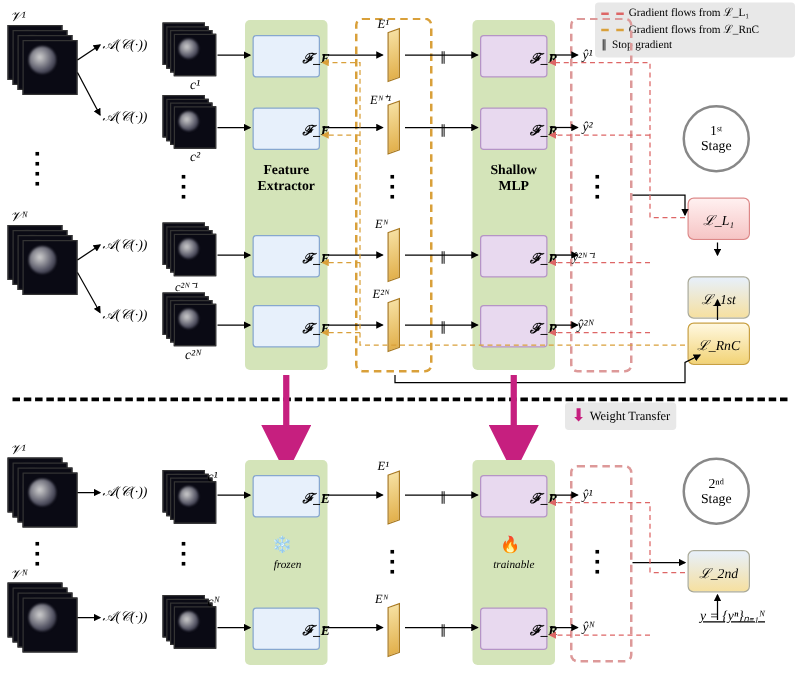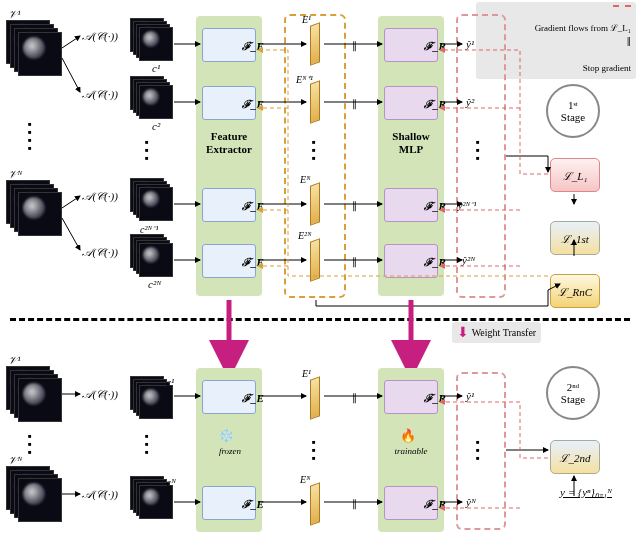--- a/index.html
+++ b/index.html
@@ -29,38 +29,42 @@
 
   .stage-circle { width:54px; height:54px; border:2px solid #888; border-radius:50%; background:#fff; display:flex; flex-direction:column; align-items:center; justify-content:center; font-size:11px;}
   .loss { width:50px; height:34px; border-radius:5px; display:flex; align-items:center; justify-content:center; font-style:italic;}
   .loss-l1 { background:linear-gradient(#fff0f0,#f6c5c5); border:1px solid #d88;}
   .loss-1st { background:linear-gradient(#e7f0fb,#f6e0a0); border:1px solid #aa9;margin-top:17px;}
   .loss-2nd { background:linear-gradient(#e7f0fb,#f6e0a0); border:1px solid #aa9;}
   .loss-rnc { background:linear-gradient(#fff8e0,#f2d376); border:1px solid #c9a040;}
 
   .dashbox { border:2px dashed; border-radius:6px; }
   .legend { background:#e8e8e8; border-radius:3px; padding:3px 5px; font-size:9px; line-height:1.3;}
-  .legend .row { display:flex; align-items:flex-end; gap:16px; margin-bottom:1px;flex-direction:column;}
+  .legend .row { display:flex; align-items:center; gap:4px; margin-bottom:1px;}
   .arrow-seg { width:18px; border-top:2px dashed; position:relative;}
   .arrow-seg::before { content:""; position:absolute; left:-5px; top:-3px; border:3px solid transparent;}
   .wt { background:#e8e8e8; padding:2px 5px; border-radius:3px; font-size:10px; display:flex; align-items:center; gap:3px;}
   .frozen-label, .train-label { font-size:9px; font-style:italic; text-align:center;}
   .hsep { position:absolute; left:10px; right:10px; border-top:3px dashed #000; }
   .math { font-style:italic;}
   .sg { font-size:10px;}
 
   .snow, .flame { font-size:13px; text-align:center;}
 </style>
 </head>
 <body>
 
 <div class="abs legend" style="right:4px; top:2px; width:160px;">
   <div class="row">
       <span class="arrow-seg" style="border-color:#d66;"></span>
       <span>Gradient flows from ℒ_L₁</span>
+    </div>
+  <div class="row">
+      <span class="arrow-seg" style="border-color:#d9a03a;"></span>
+      <span>Gradient flows from ℒ_RnC</span>
     </div>
   <div class="row">
       <span>∥</span>
       <span>Stop gradient</span>
     </div>
 </div>
 
 <div class="abs vstack" style="left:6px; top:20px;">
   <div class="vframe f0">
       <div class="blob"></div>
@@ -226,21 +230,21 @@
   <span>1ˢᵗ</span>
   <span>Stage</span>
 </div>
 
 <div class="abs loss loss-l1" style="right:40px; top:158px;">
     <span>ℒ_L₁</span>
   </div>
 <div class="abs loss loss-1st" style="right:40px; top:204px;">
     <span>ℒ_1st</span>
   </div>
-<div class="abs loss loss-rnc" style="right:40px; top:274px;">
+<div class="abs loss loss-rnc" style="right:40px; top:258px;">
     <span>ℒ_RnC</span>
   </div>
 
 <svg class="abs" style="left:0;top:0;width:640px;height:310px;pointer-events:none;">
   <defs>
     <marker id="ah" markerWidth="6" markerHeight="6" refX="5" refY="3" orient="auto">
         <path d="M0,0 L6,3 L0,6 z" fill="#000"></path>
       </marker>
     <marker id="ahr" markerWidth="6" markerHeight="6" refX="5" refY="3" orient="auto">
         <path d="M0,0 L6,3 L0,6 z" fill="#d66"></path>

